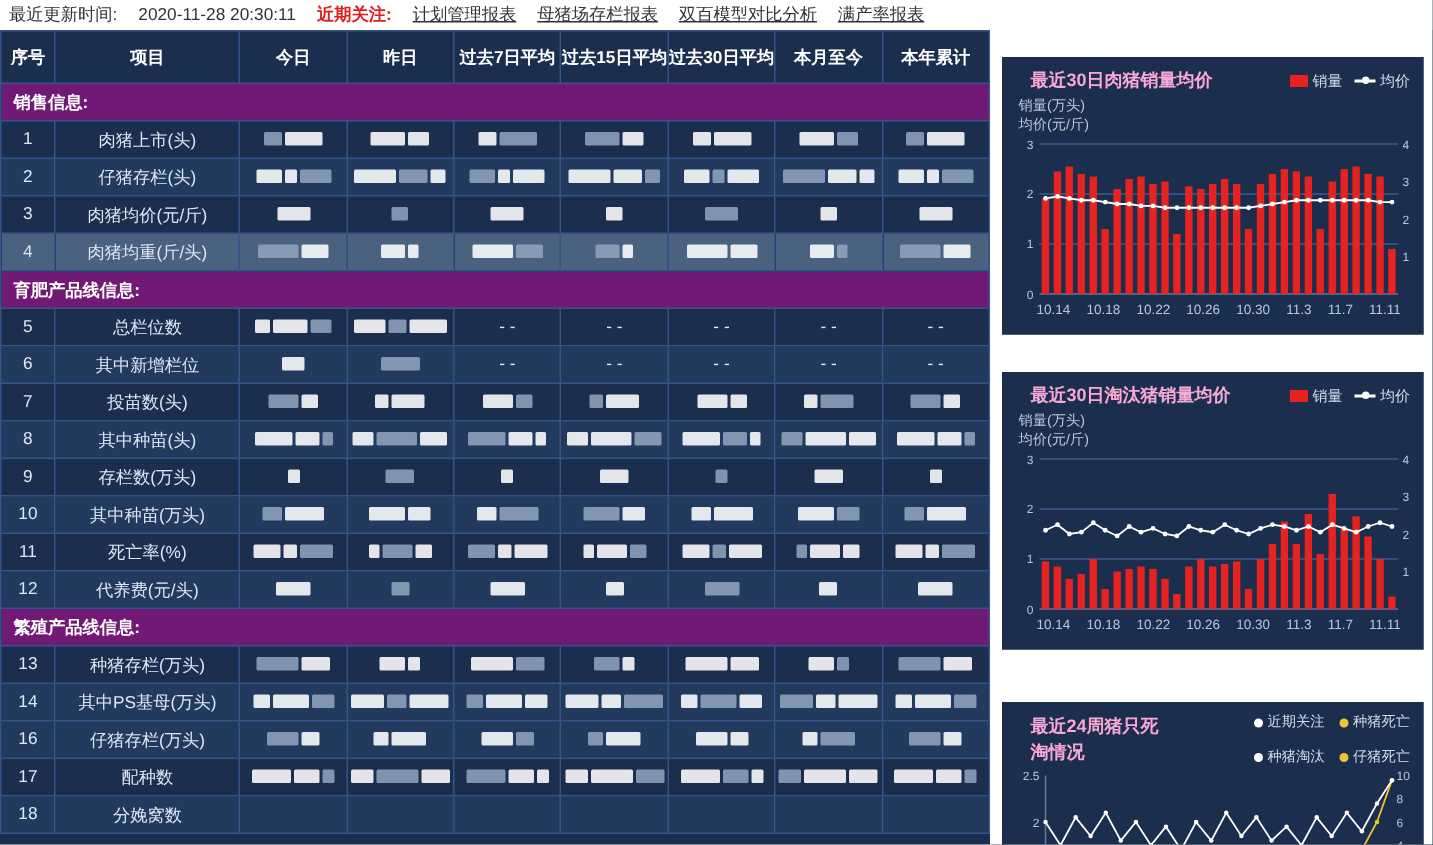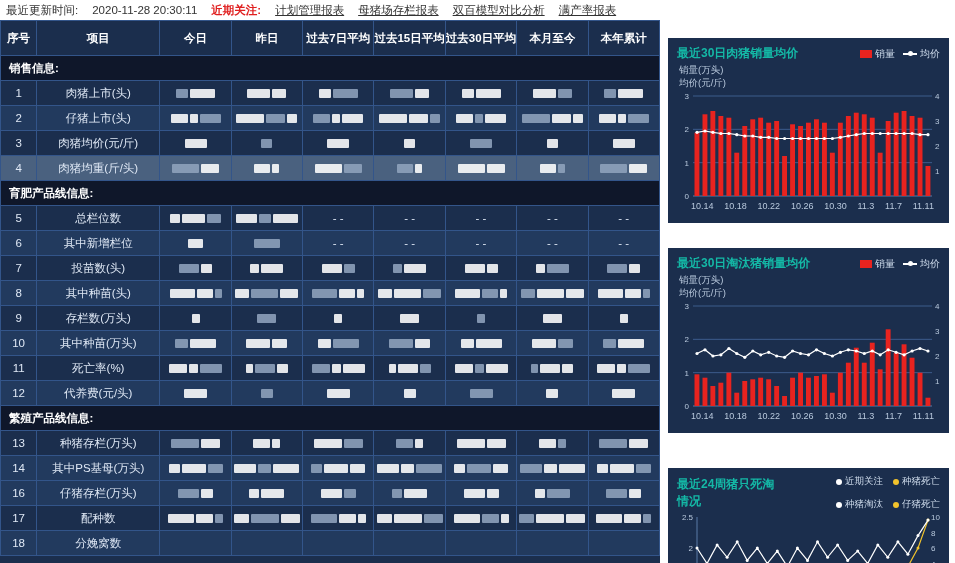--- a/index.html
+++ b/index.html
@@ -55,21 +55,21 @@
   }
   .col-idx{width:34px;}
   .col-item{width:118px;}
   .col-v{width:68px;}
   td.item{text-align:center;}
   tr.section td{
     text-align:left;
     padding-left:8px;
     font-weight:bold;
     color:#ffffff;
-    background:#0f172a;
+    background:#701a75;
   }
   tr.hl td{background:#4a617f;}
   tr.alt td{background:#223a5e;}
   .blur{
     display:inline-block;
     height:9px;
     border-radius:1px;
     margin:0 1px;
     vertical-align:middle;
     opacity:.88;
@@ -86,21 +86,21 @@
     border:1px solid #1b2e4d;
     box-sizing:border-box;
   }
   #chart1{top:18px;height:185px;}
   #chart2{top:228px;height:185px;}
   #chart3{top:448px;height:110px;}
   .c-head{
     display:flex;align-items:center;justify-content:space-between;
     padding:6px 8px 0 8px;
   }
-  .c-title{font-size:12px;font-weight:bold;color:#14b8a6;}
+  .c-title{font-size:12px;font-weight:bold;color:#f9a8d4;margin-left:10px;}
   .c-legend{display:flex;align-items:center;gap:8px;font-size:10px;color:#cfdcec;}
   .lg{display:flex;align-items:center;gap:3px;}
   .sw{width:12px;height:8px;display:inline-block;}
   .dotline{display:inline-block;width:14px;height:2px;background:#ffffff;position:relative;}
   .dotline::after{content:"";position:absolute;left:5px;top:-2px;width:5px;height:5px;border-radius:50%;background:#ffffff;}
   .c-sub{font-size:9.5px;color:#b9c9dd;padding:2px 0 0 10px;}
   .c-sub2{font-size:9.5px;color:#b9c9dd;padding:0 0 0 10px;}
   .plot{position:relative;margin:2px 6px 0 6px;}
   .xaxis{
     display:flex;justify-content:space-between;
@@ -151,21 +151,21 @@
             <td><span class="blur b-d" style="width:12px"></span><span class="blur b-l" style="width:25px"></span></td>
             <td><span class="blur b-l" style="width:23px"></span><span class="blur b-l" style="width:14px"></span></td>
             <td><span class="blur b-l" style="width:12px"></span><span class="blur b-d" style="width:25px"></span></td>
             <td><span class="blur b-d" style="width:23px"></span><span class="blur b-l" style="width:14px"></span></td>
             <td><span class="blur b-l" style="width:12px"></span><span class="blur b-l" style="width:25px"></span></td>
             <td><span class="blur b-l" style="width:23px"></span><span class="blur b-d" style="width:14px"></span></td>
             <td><span class="blur b-d" style="width:12px"></span><span class="blur b-l" style="width:25px"></span></td>
           </tr>
           <tr class="alt">
             <td>2</td>
-            <td class="item">仔猪上市(头)</td>
+            <td class="item">仔猪存栏(头)</td>
             <td><span class="blur b-l" style="width:17px"></span><span class="blur b-l" style="width:8px"></span><span class="blur b-d" style="width:21px"></span></td>
             <td><span class="blur b-l" style="width:28px"></span><span class="blur b-d" style="width:19px"></span><span class="blur b-l" style="width:10px"></span></td>
             <td><span class="blur b-d" style="width:17px"></span><span class="blur b-l" style="width:8px"></span><span class="blur b-l" style="width:21px"></span></td>
             <td><span class="blur b-l" style="width:28px"></span><span class="blur b-l" style="width:19px"></span><span class="blur b-d" style="width:10px"></span></td>
             <td><span class="blur b-l" style="width:17px"></span><span class="blur b-d" style="width:8px"></span><span class="blur b-l" style="width:21px"></span></td>
             <td><span class="blur b-d" style="width:28px"></span><span class="blur b-l" style="width:19px"></span><span class="blur b-l" style="width:10px"></span></td>
             <td><span class="blur b-l" style="width:17px"></span><span class="blur b-l" style="width:8px"></span><span class="blur b-d" style="width:21px"></span></td>
           </tr>
           <tr>
             <td>3</td>

